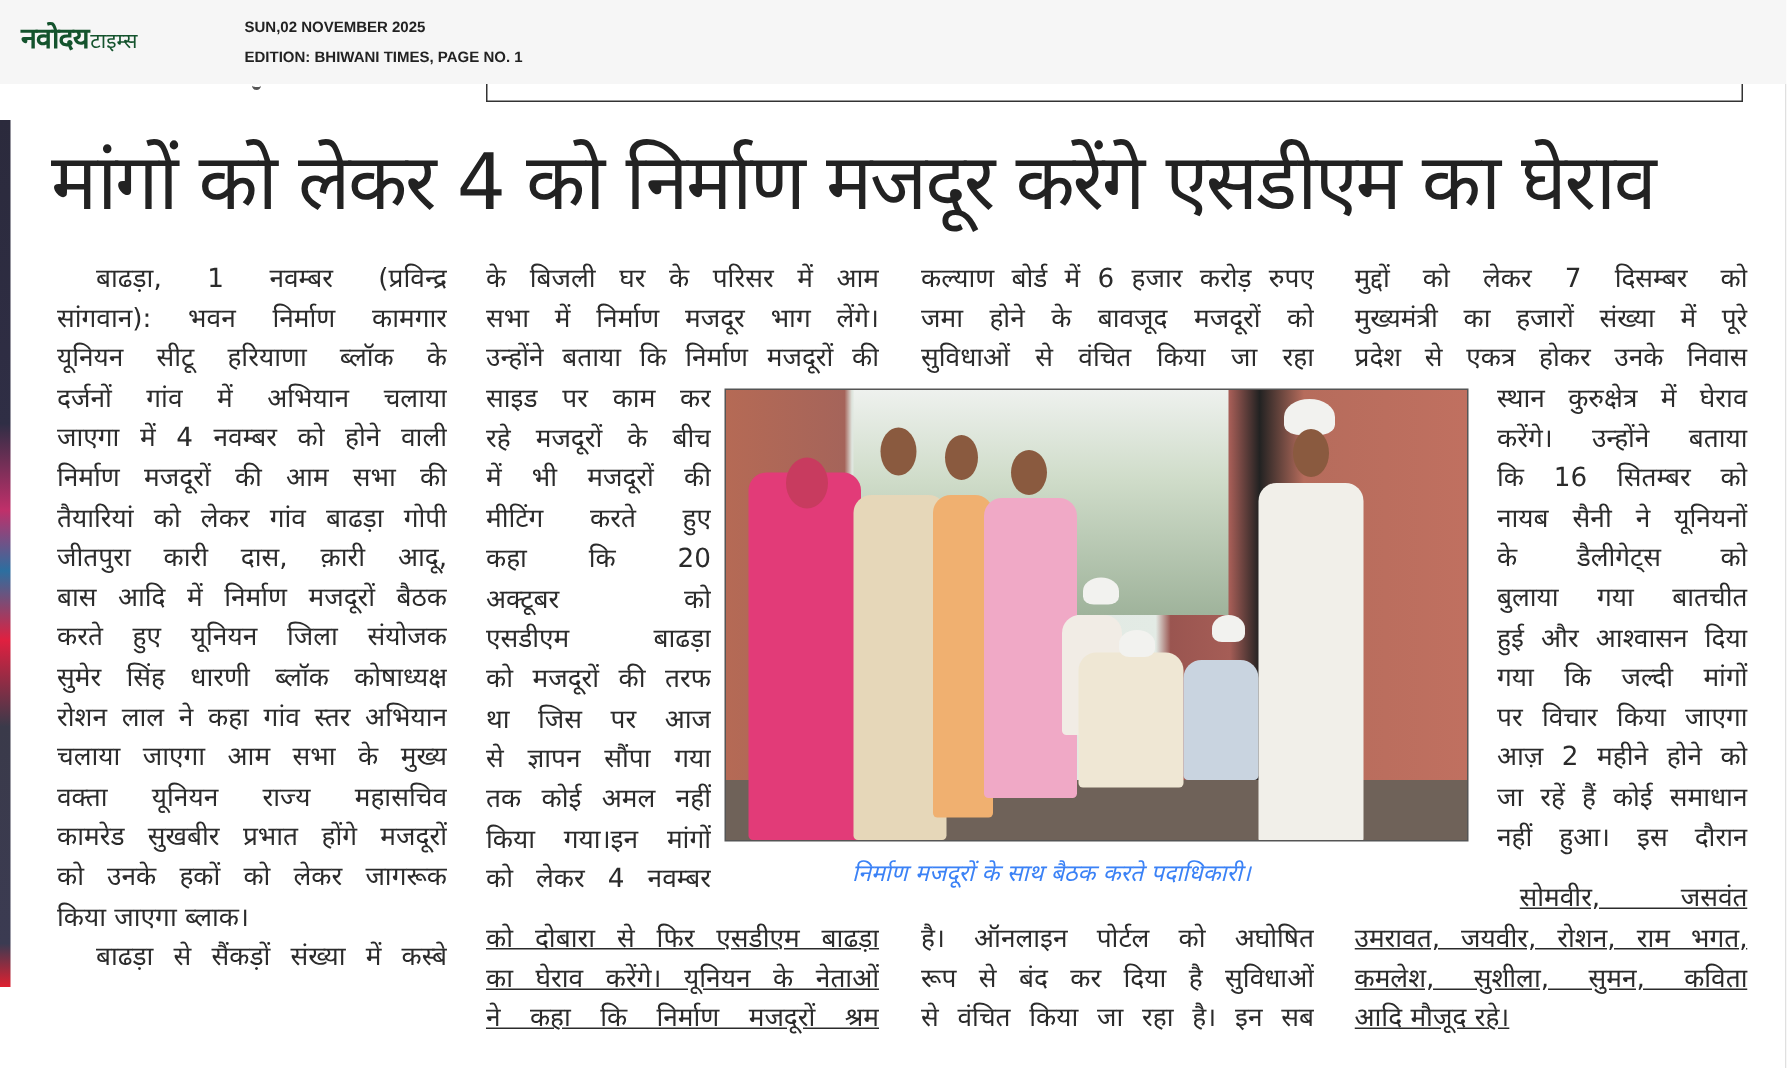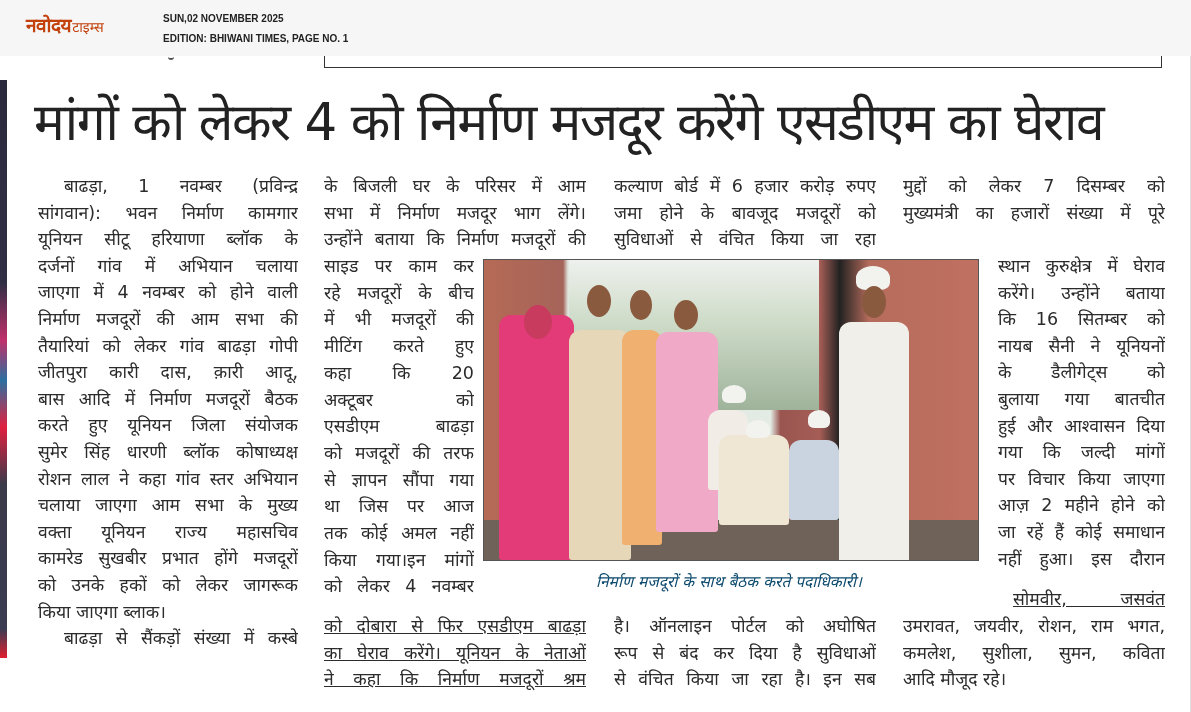--- a/index.html
+++ b/index.html
@@ -5,21 +5,21 @@
   * { box-sizing: border-box; margin: 0; padding: 0; }
   html, body { width: 1191px; height: 712px; overflow: hidden; background: #ffffff; }
   body { position: relative; font-family: "DejaVu Sans", sans-serif; color: #2a2a2a; }
 
   .header {
     position: absolute; left: 0; top: 0; width: 1191px; height: 56px;
     background: #f6f6f6; z-index: 5;
   }
   .logo {
     position: absolute; left: 14px; top: 12px; display: flex; align-items: baseline;
-    color: #c2410c; font-family: "DejaVu Sans", sans-serif; margin-left: 12px;
+    color: #14532d; font-family: "DejaVu Sans", sans-serif;
   }
   .logo .main { font-size: 19px; font-weight: bold; letter-spacing: -0.5px; }
   .logo .sub { font-size: 14px; font-weight: normal; margin-left: 1px; }
   .edition {
     position: absolute; left: 163px; top: 9px; font-family: "Liberation Sans", sans-serif;
     font-size: 10px; font-weight: bold; color: #222; line-height: 20px;
   }
 
   .prev-box {
     position: absolute; left: 324px; top: 50px; width: 838px; height: 18px;
@@ -52,40 +52,40 @@
   .col .indent { padding-left: 26px; }
 
   .c1 { left: 38px; top: 173px; width: 260px; }
   .c2a { left: 324px; top: 173px; width: 262px; }
   .c2b { left: 324px; top: 253px; width: 150px; }
   .c2c { left: 324px; top: 573px; width: 262px; text-decoration: underline; }
   .c3a { left: 614px; top: 173px; width: 262px; }
   .c3c { left: 614px; top: 613px; width: 262px; }
   .c4a { left: 903px; top: 173px; width: 262px; }
   .c4b { left: 998px; top: 253px; width: 167px; }
-  .c4c { left: 903px; top: 613px; width: 262px; }
+  .c4c { left: 903px; top: 613px; width: 262px; text-decoration: underline; }
   .c4d { left: 1013px; top: 586px; width: 152px; }
 
   .photo {
     position: absolute; left: 483px; top: 259px; width: 496px; height: 302px;
     overflow: hidden; border: 1px solid #555;
     background: linear-gradient(90deg, #b56a55 0%, #a5645a 16%, #dfe6df 17%, #e3ebe5 58%, #9a5550 60%, #a55d56 68%, #222 72%, #b66c5c 78%, #c07060 100%);
   }
   .photo .window {
     position: absolute; left: 85px; top: 0; width: 250px; height: 150px;
     background: linear-gradient(180deg, #eef1ee 0%, #cfdcc9 40%, #9fb39b 100%);
   }
   .photo .floor { position: absolute; left: 0; bottom: 0; width: 100%; height: 40px; background: #6f6259; }
   .photo .person { position: absolute; border-radius: 12px 12px 3px 3px; }
   .photo .head { position: absolute; border-radius: 50%; background: #8a5a3f; }
   .photo .turban { position: absolute; border-radius: 50% 50% 30% 30%; background: #f2f2ef; }
 
   .caption {
     position: absolute; left: 568px; top: 570px; font-family: "DejaVu Sans", sans-serif;
-    font-size: 15.5px; font-style: italic; color: #0c4a6e; white-space: nowrap; margin-left: 28px;
+    font-size: 15.5px; font-style: italic; color: #3b82f6; white-space: nowrap;
   }
   .right-edge { position: absolute; right: 0; top: 56px; width: 1px; height: 656px; background: #e0e0e0; }
 </style>
 </head>
 <body>
 
 <div class="header">
   <div class="logo">
     <span class="main">नवोदय</span>
     <span class="sub">टाइम्स</span>
@@ -130,22 +130,22 @@
   </div>
 <div class="col c2b" style="line-height:26.7px;">
     <span class="line">साइड पर काम कर</span>
     <span class="line">रहे मजदूरों के बीच</span>
     <span class="line">में भी मजदूरों की</span>
     <span class="line">मीटिंग करते हुए</span>
     <span class="line">कहा कि 20</span>
     <span class="line">अक्टूबर को</span>
     <span class="line">एसडीएम बाढड़ा</span>
     <span class="line">को मजदूरों की तरफ</span>
+    <span class="line">था जिस पर आज</span>
     <span class="line">से ज्ञापन सौंपा गया</span>
-    <span class="line">था जिस पर आज</span>
     <span class="line">तक कोई अमल नहीं</span>
     <span class="line">किया गया।इन मांगों</span>
     <span class="line">को लेकर 4 नवम्बर</span>
   </div>
 <div class="col c2c" style="top:613px;">
     <span class="line">को दोबारा से फिर एसडीएम बाढड़ा</span>
     <span class="line">का घेराव करेंगे। यूनियन के नेताओं</span>
     <span class="line">ने कहा कि निर्माण मजदूरों श्रम</span>
   </div>
 <div class="col c3a">
@@ -154,20 +154,21 @@
     <span class="line">सुविधाओं से वंचित किया जा रहा</span>
   </div>
 <div class="col c3c">
     <span class="line">है। ऑनलाइन पोर्टल को अघोषित</span>
     <span class="line">रूप से बंद कर दिया है सुविधाओं</span>
     <span class="line">से वंचित किया जा रहा है। इन सब</span>
   </div>
 <div class="col c4a">
     <span class="line">मुद्दों को लेकर 7 दिसम्बर को</span>
     <span class="line">मुख्यमंत्री का हजारों संख्या में पूरे</span>
+    <span class="line">प्रदेश से एकत्र होकर उनके निवास</span>
   </div>
 <div class="col c4b" style="line-height:26.6px;">
     <span class="line">स्थान कुरुक्षेत्र में घेराव</span>
     <span class="line">करेंगे। उन्होंने बताया</span>
     <span class="line">कि 16 सितम्बर को</span>
     <span class="line">नायब सैनी ने यूनियनों</span>
     <span class="line">के डैलीगेट्स को</span>
     <span class="line">बुलाया गया बातचीत</span>
     <span class="line">हुई और आश्वासन दिया</span>
     <span class="line">गया कि जल्दी मांगों</span>

